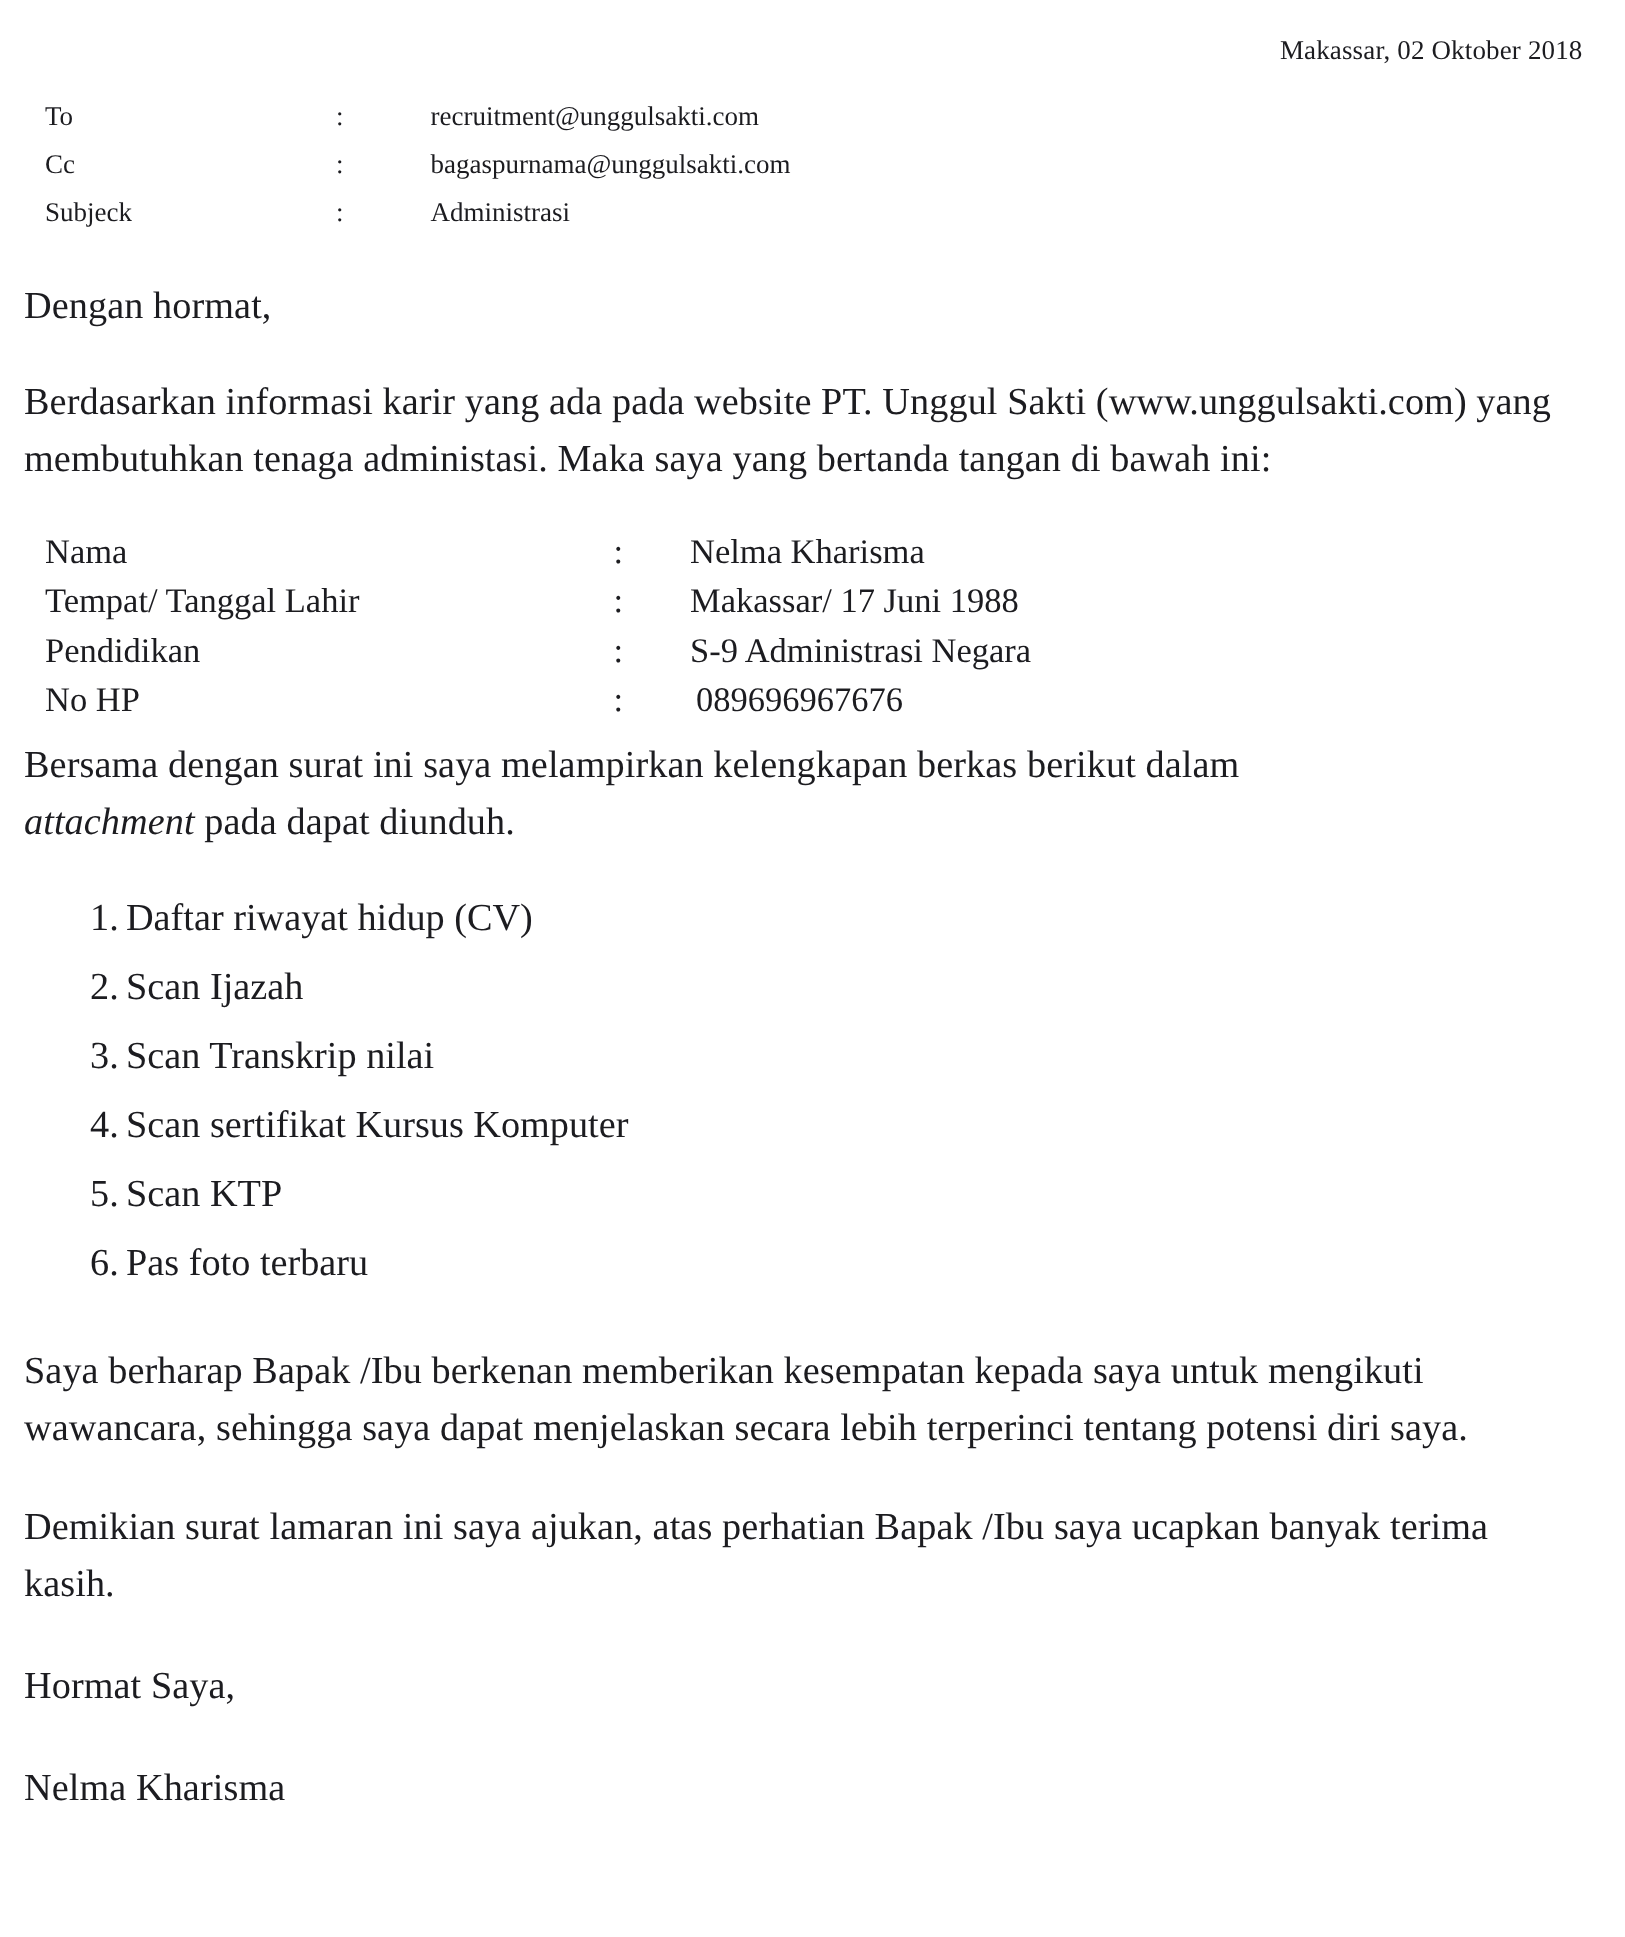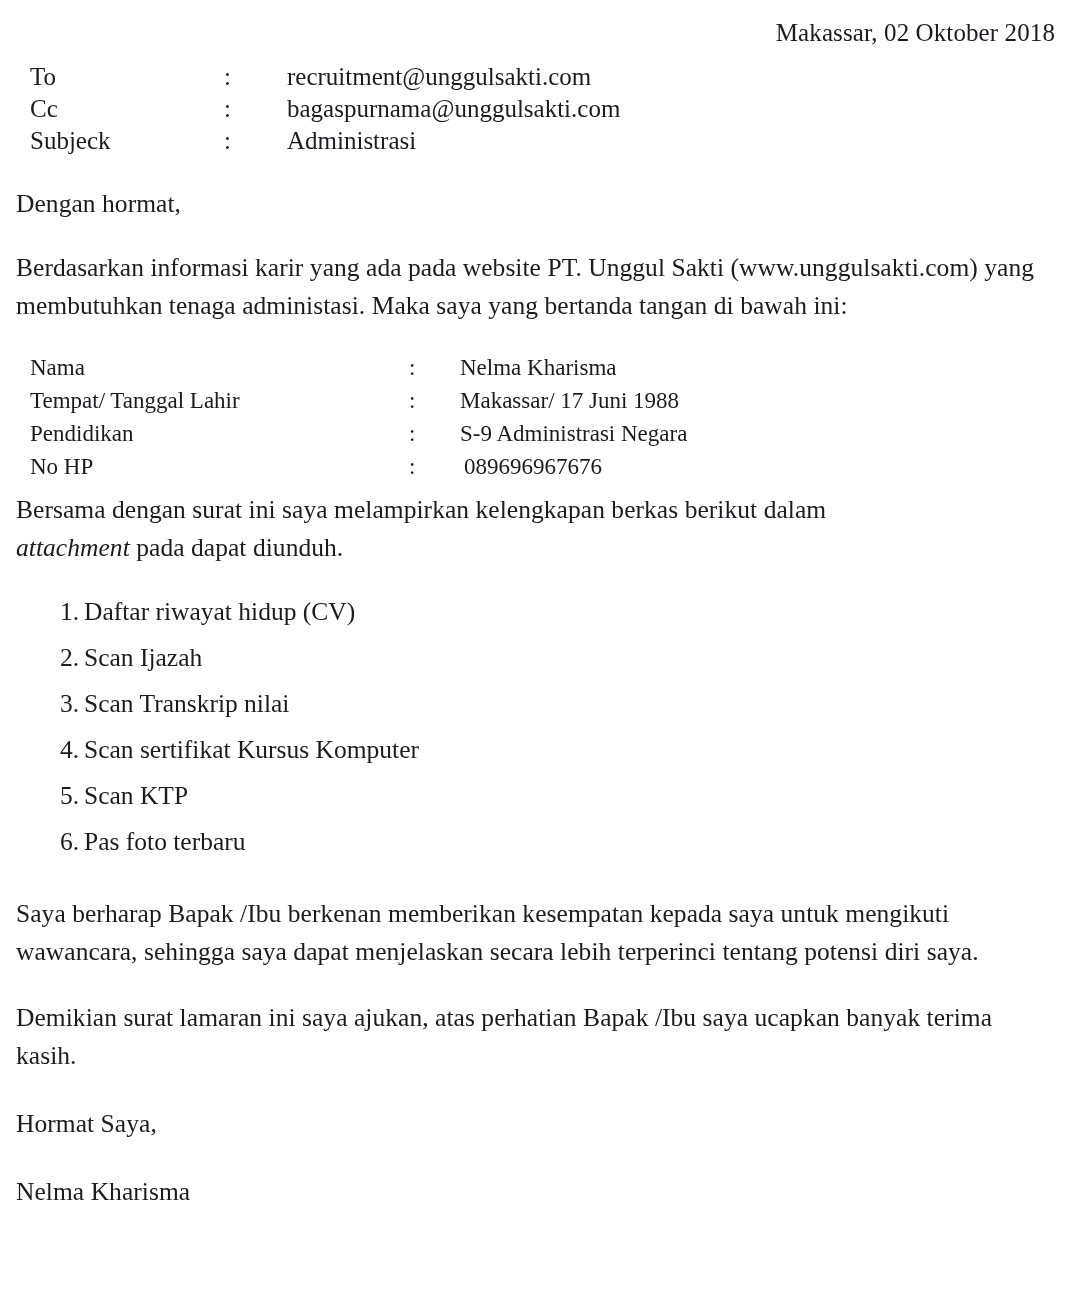--- a/index.html
+++ b/index.html
@@ -22,31 +22,31 @@
     height: 1291px;
     box-sizing: border-box;
     padding: 0;
   }
 
   
   .date-line {
     text-align: right;
     padding-right: 28px;
     padding-top: 18px;
-    font-size: 25px;
+    font-size: 18px;
     line-height: 30px;
     letter-spacing: 0.1px;
   }
 
   
   .meta-table {
     margin-top: 13px;
     margin-left: 30px;
     border-collapse: collapse;
-    font-size: 25px;
+    font-size: 18px;
     line-height: 32px;
   }
   .meta-table td {
     padding: 0;
     vertical-align: top;
     white-space: nowrap;
   }
   .meta-label { width: 194px; }
   .meta-sep   { width: 63px; }
   .meta-value { }

